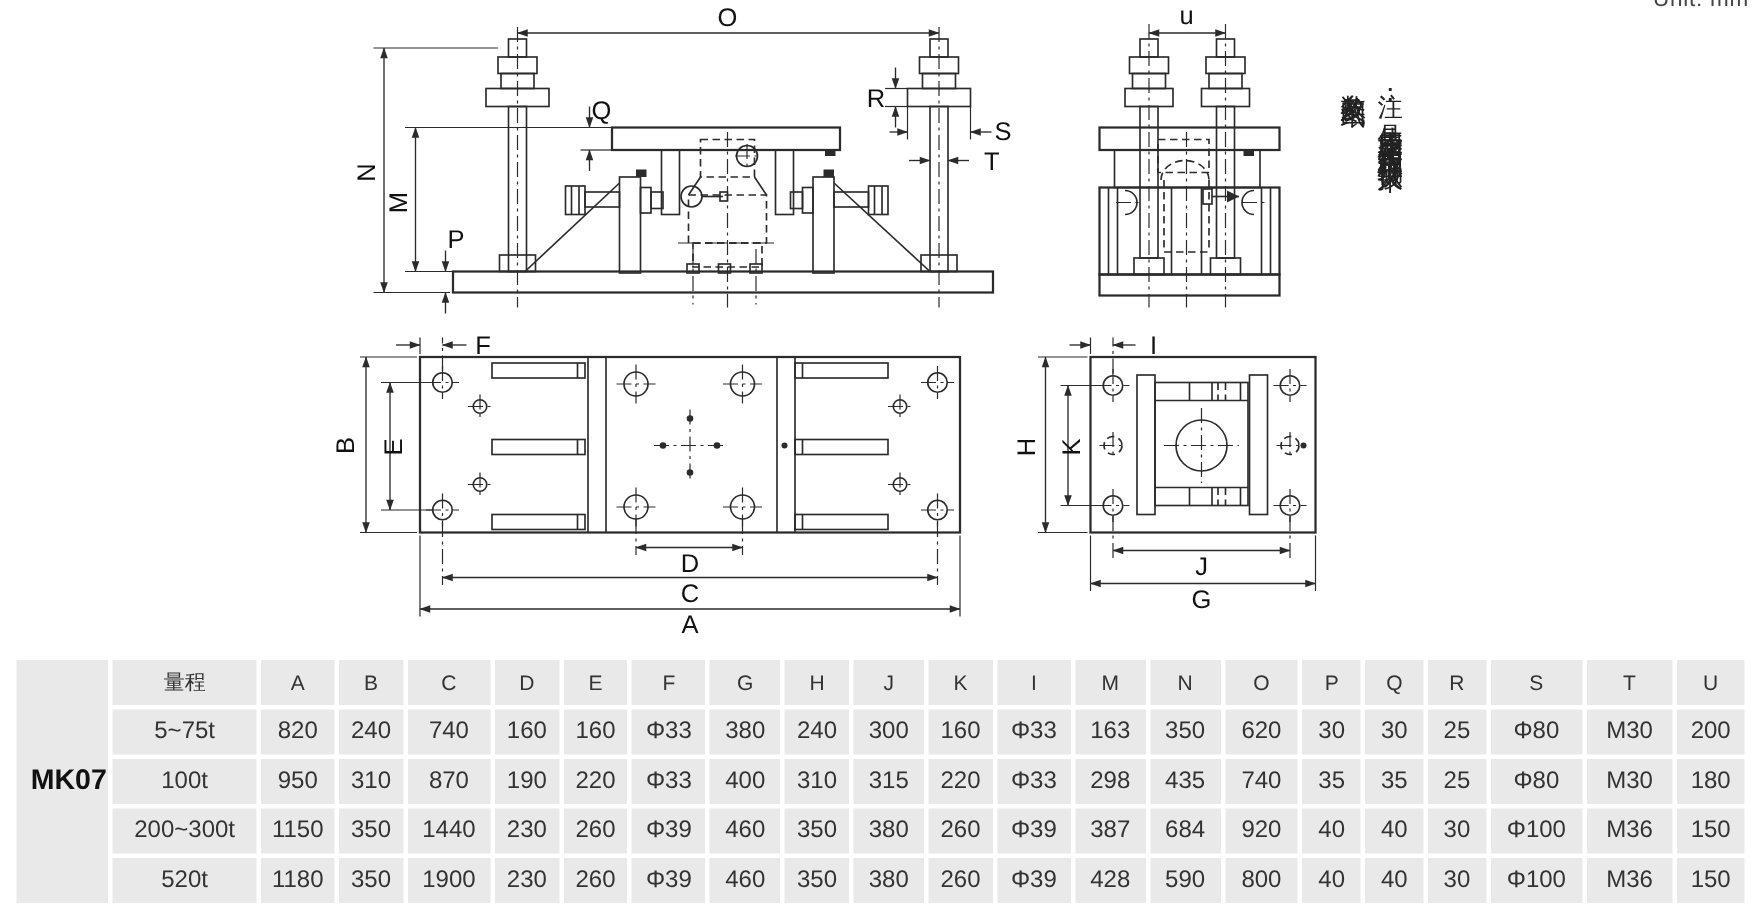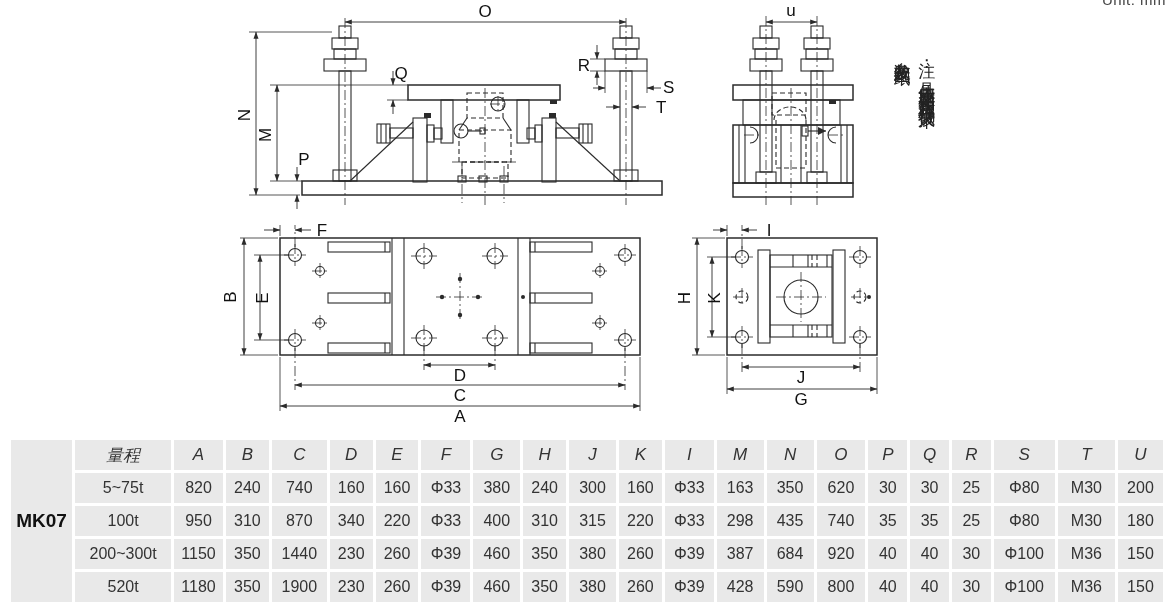--- a/index.html
+++ b/index.html
@@ -16,22 +16,22 @@
   .dim{stroke:#2b2b2b;stroke-width:.9;fill:none;marker-start:url(#ar);marker-end:url(#ar);}
   .dim1{stroke:#2b2b2b;stroke-width:.9;fill:none;marker-end:url(#ar);}
   text.lbl{font:17px "Liberation Sans","DejaVu Sans",sans-serif;fill:#111;}
   .side-note{position:absolute;top:48px;left:889px;height:342px;writing-mode:vertical-rl;
              text-orientation:upright;font-size:17px;line-height:1.45;letter-spacing:2px;color:#222;}
   .note-col{margin:0;}
   table.spec{position:absolute;top:437px;left:8px;width:1158px;border-collapse:separate;
              border-spacing:3px;table-layout:fixed;}
   table.spec td{background:#e9e9e9;height:30px;text-align:center;vertical-align:middle;
                 font-size:16px;color:#333;padding:0 1px;overflow:hidden;white-space:nowrap;}
-  table.spec td.model{font-weight:bold;font-size:19px;color:#111;}
-  table.spec td.hd{font-size:17px;font-style:italic;}
+  table.spec td.model{font-weight:bold;font-size:19px;color:#111;text-align:right;}
+  table.spec td.hd{font-size:14px;}
 </style>
 </head>
 <body>
 
 <div class="unit-note">Unit: mm</div>
 
 <svg class="drawing" width="1174" height="434" viewBox="0 0 1174 434">
   <defs>
     <marker id="ar" viewBox="0 0 10 10" refX="9.5" refY="5" markerWidth="10" markerHeight="8" orient="auto-start-reverse">
       <path d="M0,1.5 L10,5 L0,8.5 Z" fill="#2b2b2b"></path>
@@ -446,21 +446,21 @@
         <td>25</td>
         <td>Φ80</td>
         <td>M30</td>
         <td>200</td>
       </tr>
       <tr>
         <td>100t</td>
         <td>950</td>
         <td>310</td>
         <td>870</td>
-        <td>340</td>
+        <td>190</td>
         <td>220</td>
         <td>Φ33</td>
         <td>400</td>
         <td>310</td>
         <td>315</td>
         <td>220</td>
         <td>Φ33</td>
         <td>298</td>
         <td>435</td>
         <td>740</td>

